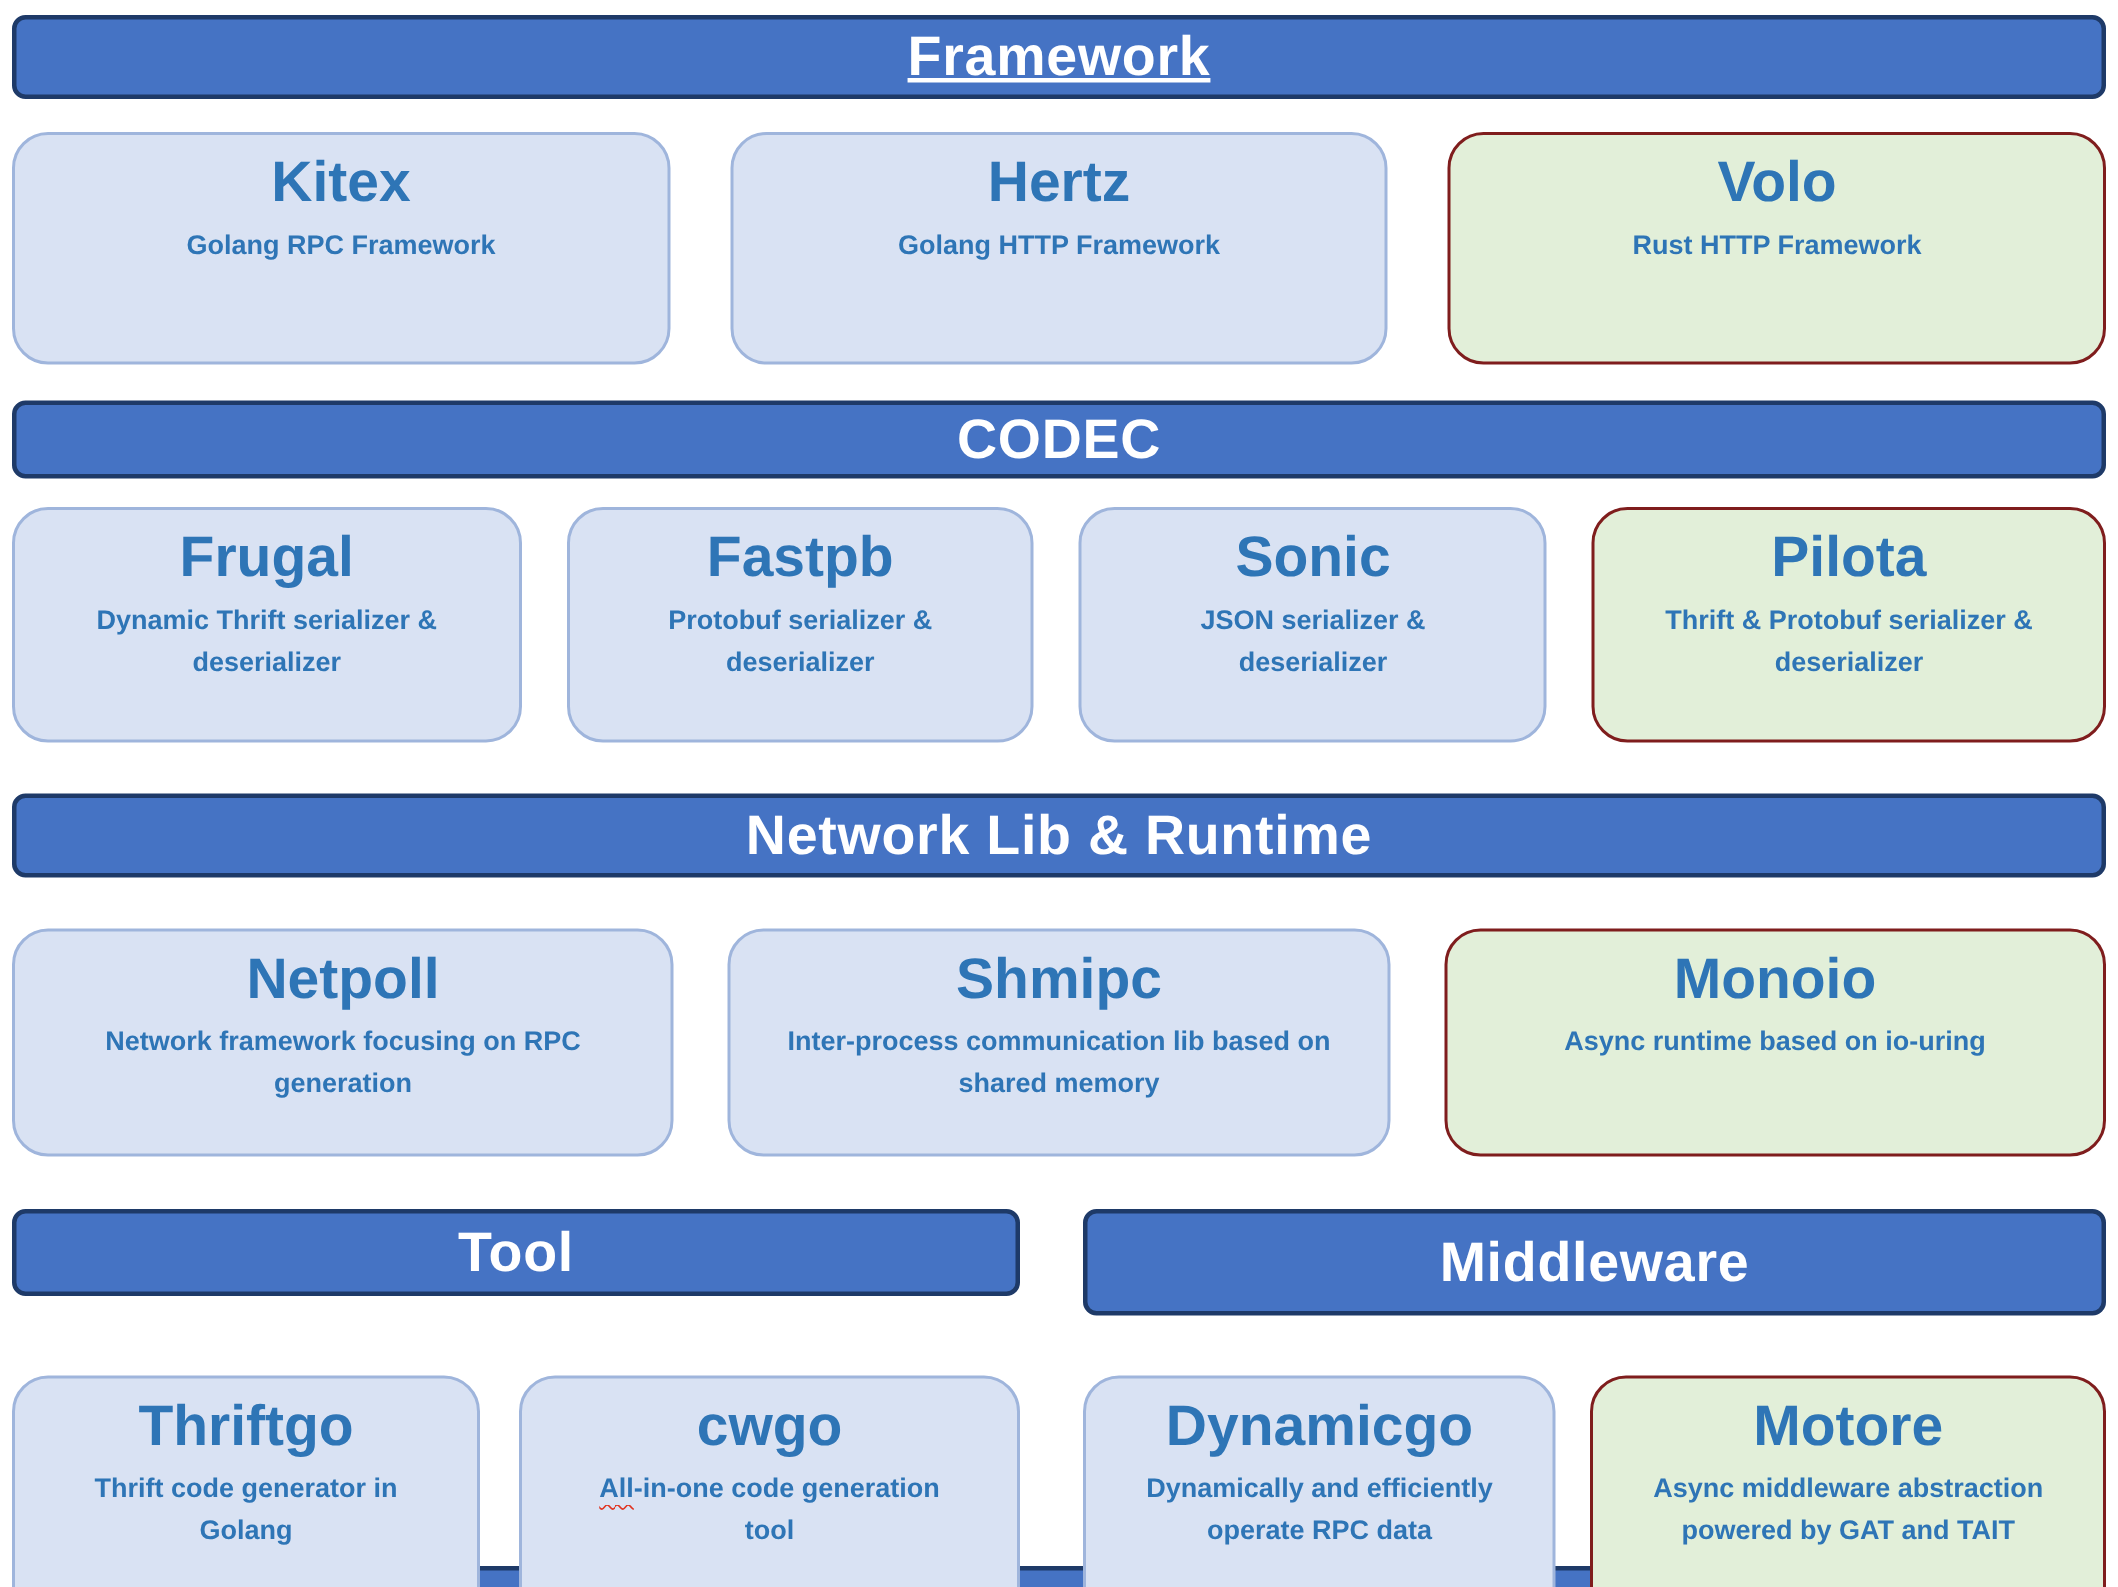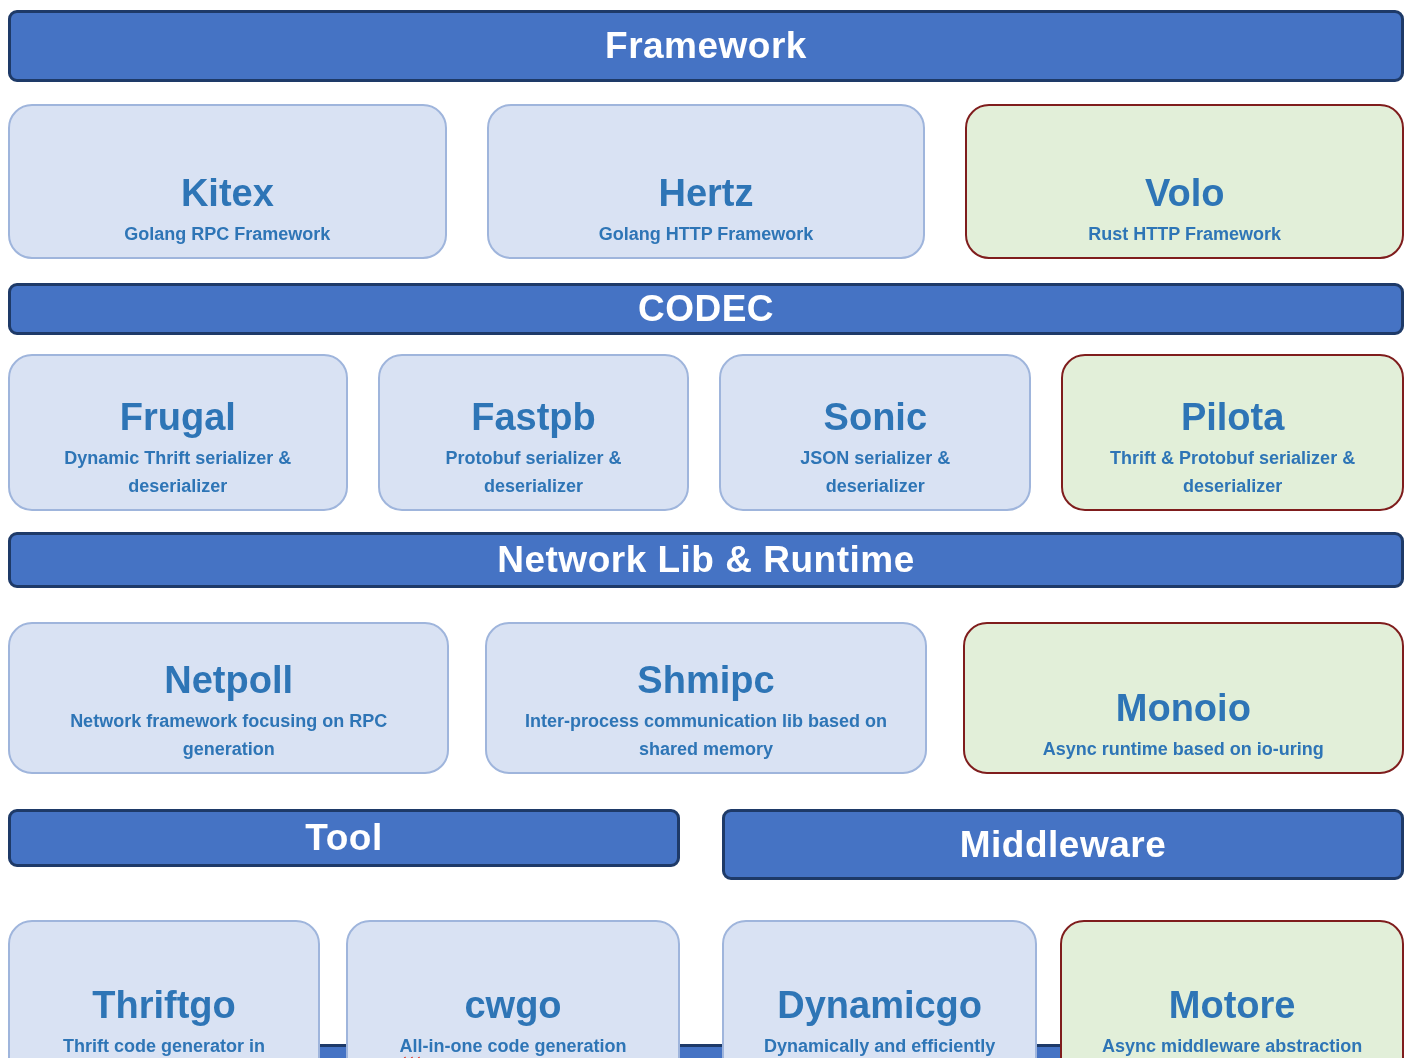--- a/index.html
+++ b/index.html
@@ -16,42 +16,42 @@
   .bar {
     background: #4573C4;
     border: 3px solid #1E3A68;
     border-radius: 9px;
     color: #ffffff;
     font-size: 37px;
     font-weight: bold;
     display: flex; align-items: center; justify-content: center;
     letter-spacing: 0.5px;
   }
-  .bar-framework { height: 72px; }
+  .bar-framework { height: 56px; text-decoration: underline; }
   .bar-codec     { height: 52px; margin-top: 24px; }
-  .bar-network   { height: 56px; margin-top: 21px; }
+  .bar-network   { height: 56px; margin-top: 34px; }
   .bar-tool      { width: 672px; height: 58px; }
   .bar-mw        { flex: 1; height: 71px; }
 
   
   .row { display: flex; }
   .row-framework { height: 155px; margin-top: 22px; gap: 40px; }
   .row-codec     { height: 157px; margin-top: 19px; gap: 30px; }
   .row-network   { height: 152px; margin-top: 34px; gap: 36px; }
   .row-bars      { margin-top: 35px; gap: 42px; }
   .row-bottom    { height: 179px; margin-top: 40px; gap: 42px; }
   .group { display: flex; }
   .group-tool { width: 672px; gap: 26px; }
   .group-mw   { flex: 1; gap: 23px; }
 
   
   .card {
     border-radius: 24px;
     display: flex; flex-direction: column;
-    align-items: center; justify-content: flex-end;
+    align-items: center; justify-content: flex-start;
     text-align: center;
     color: #2E75B6;
     padding: 8px 32px;
   }
   .card.blue  { background: #D9E2F3; border: 2px solid #9FB5DC; }
   .card.green { background: #E2EFD9; border: 2px solid #7f1d1d; }
   .card-title { font-size: 38px; font-weight: bold; line-height: 1.3; }
   .card-desc  { font-size: 18px; font-weight: bold; line-height: 1.55; margin-top: 3px; }
 
   

